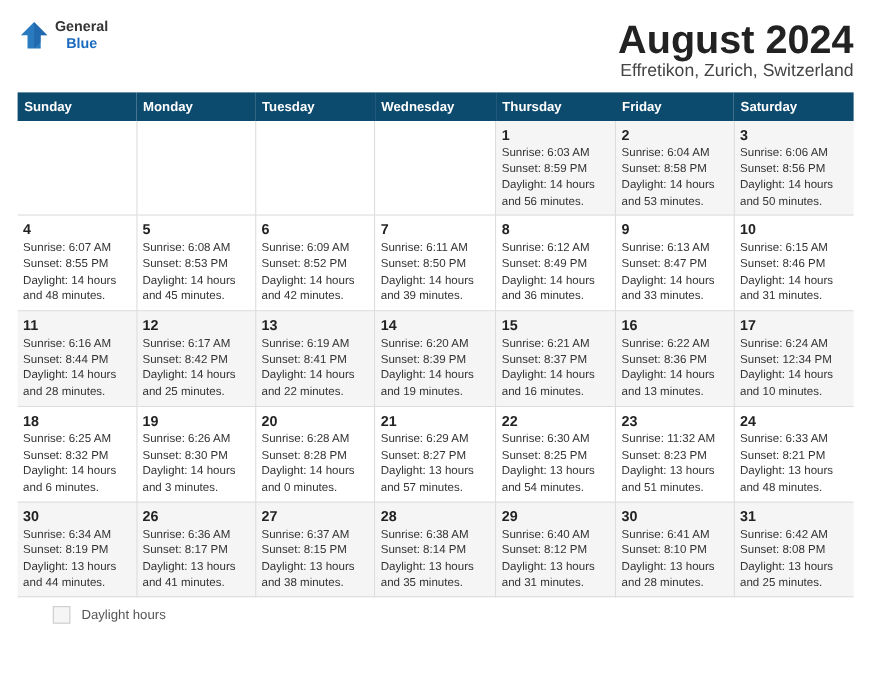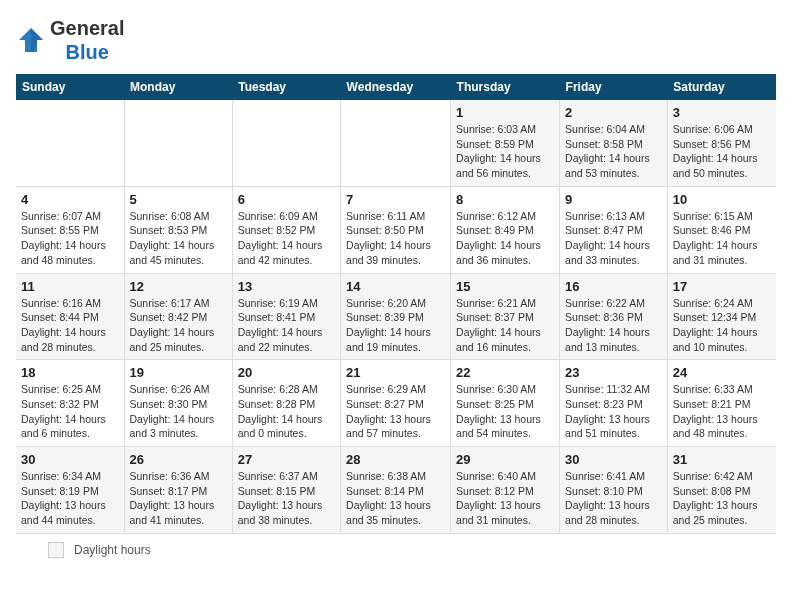--- a/index.html
+++ b/index.html
@@ -15,21 +15,21 @@
       justify-content: space-between;
       align-items: flex-start;
       margin-bottom: 10px;
     }
     .logo {
       display: flex;
       align-items: center;
       gap: 4px;
     }
     .logo-text {
-      font-size: 20px;
+      font-size: 13px;
       font-weight: bold;
       line-height: 1.2;
     }
     .logo-general { color: #333; }
     .logo-blue { color: #1a6bbf; text-align: center; }
     .logo-icon {
       width: 30px;
       height: 30px;
     }
     .title-block {
@@ -107,20 +107,24 @@
   <div class="logo">
     <svg class="logo-icon" viewBox="0 0 40 40">
       <polygon points="20,4 36,20 28,20 28,36 12,36 12,20 4,20" fill="#2a7abf"></polygon>
       <polygon points="20,4 36,20 28,20 28,28 20,36" fill="#1a5a9f" opacity="0.5"></polygon>
     </svg>
     <div class="logo-text">
       <div class="logo-general">General</div>
       <div class="logo-blue">Blue</div>
     </div>
   </div>
+  <div class="title-block">
+    <div class="month-year">August 2024</div>
+    <div class="location">Effretikon, Zurich, Switzerland</div>
+  </div>
 </div>
 
 <table>
   <thead>
     <tr>
     <th>Sunday</th>
         <th>Monday</th>
         <th>Tuesday</th>
         <th>Wednesday</th>
         <th>Thursday</th>

